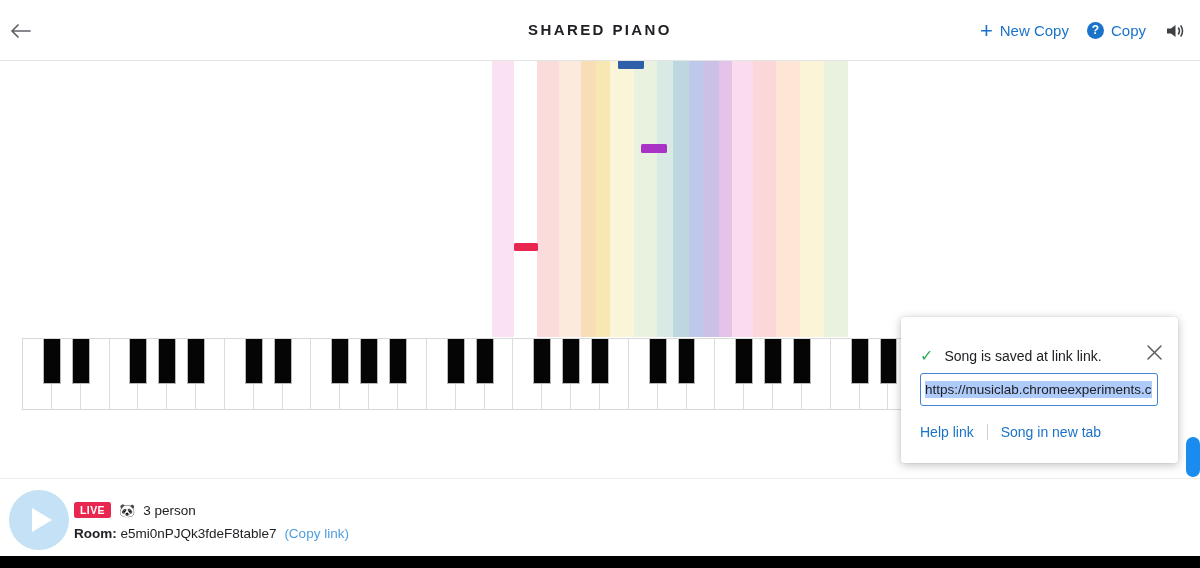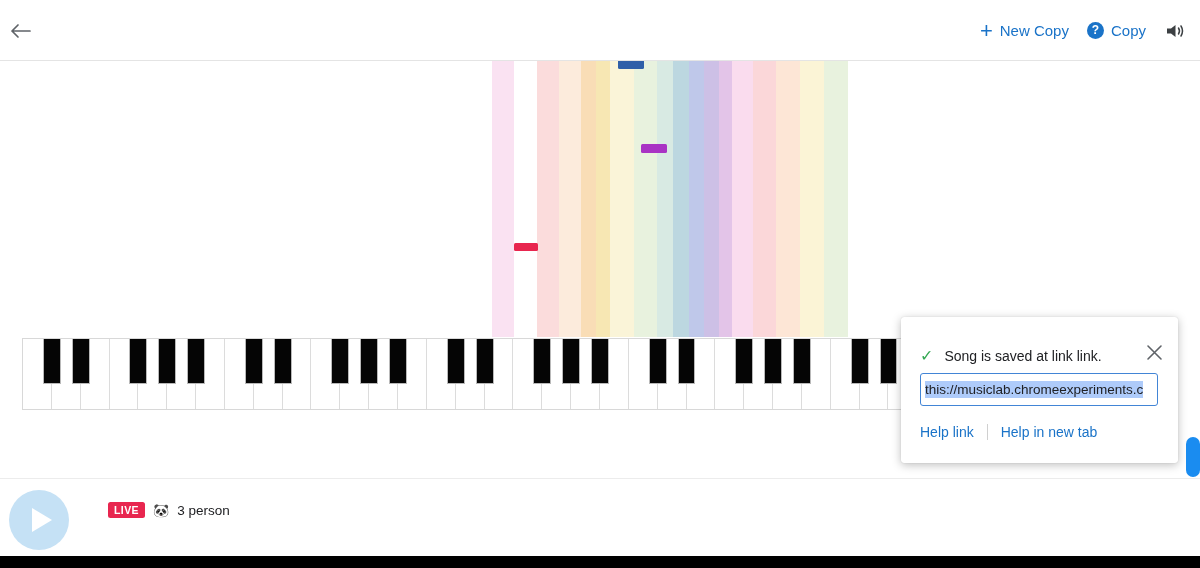--- a/index.html
+++ b/index.html
@@ -113,21 +113,21 @@
     position: absolute; left: 9px; top: 11px; width: 60px; height: 60px;
     border-radius: 50%; background: #c5e1f5;
     display: flex; align-items: center; justify-content: center; cursor: pointer;
   }
   .play-tri {
     width: 0; height: 0; margin-left: 5px;
     border-left: 20px solid #fff;
     border-top: 12px solid transparent;
     border-bottom: 12px solid transparent;
   }
-  .room-info { position: absolute; left: 108px; top: 22px; }
+  .room-info { position: absolute; left: 74px; top: 22px; }
   .room-row1 { display: flex; align-items: center; gap: 8px; height: 18px; }
   .live-badge {
     background: #e8264f; color: #fff; font-size: 10.5px; font-weight: 700;
     letter-spacing: .4px; padding: 2px 6px 2px 6px; border-radius: 2.5px;
   }
   .panda { font-size: 13px; }
   .ppl { font-size: 13.5px; color: #202124; }
   .room-row2 { margin-top: 7px; font-size: 13.5px; color: #202124; white-space: nowrap; }
   .room-row2 b { font-weight: 700; }
   .room-copy { color: #4f9ee0; cursor: pointer; margin-left: 4px; }
@@ -137,20 +137,21 @@
 <body>
 
 <div id="app">
 
   <div class="header">
     <div class="back-btn">
       <svg width="22" height="18" viewBox="0 0 22 18">
         <path d="M9 3 L3 9 L9 15 M3 9 L21 9" stroke="#5f6368" stroke-width="1.7" fill="none" stroke-linecap="round" stroke-linejoin="round"></path>
       </svg>
     </div>
+    <div class="title">SHARED PIANO</div>
     <div class="header-right">
       <div class="hdr-link">
         <span class="plus-icon">+</span>
         <span>New Copy</span>
       </div>
       <div class="hdr-link">
         <span class="q-icon">?</span>
         <span>Copy</span>
       </div>
       <div class="speaker-icon">
@@ -262,39 +263,44 @@
     <div class="sd-head">
       <span class="check-green">✓</span>
       <span class="sd-msg">Song is saved at link link.</span>
     </div>
     <div class="sd-close">
       <svg width="17" height="17" viewBox="0 0 17 17">
         <path d="M2 2 L15 15 M15 2 L2 15" stroke="#5f6368" stroke-width="1.6" stroke-linecap="round"></path>
       </svg>
     </div>
     <div class="sd-url">
-      <span class="sd-url-text">this://musiclab.chromeexperiments.c</span>
+      <span class="sd-url-text">https://musiclab.chromeexperiments.c</span>
     </div>
     <div class="sd-actions">
       <a>Help link</a>
       <span class="sd-sep"></span>
-      <a>Help in new tab</a>
+      <a>Song in new tab</a>
     </div>
   </div>
 
   <div class="scrollbar-thumb"></div>
 
   <div class="bottom">
     <div class="play-btn">
       <div class="play-tri"></div>
     </div>
     <div class="room-info">
       <div class="room-row1">
         <span class="live-badge">LIVE</span>
         <span class="panda">🐼</span>
         <span class="ppl">3 person</span>
       </div>
+      <div class="room-row2">
+        <b>Room:</b>
+        <span>e5mi0nPJQk3fdeF8table7</span>
+        <span class="room-copy">(Copy link)</span>
+      </div>
     </div>
 
   </div>
 
   <div class="black-bar"></div>
 </div>
 
 </body></html>

